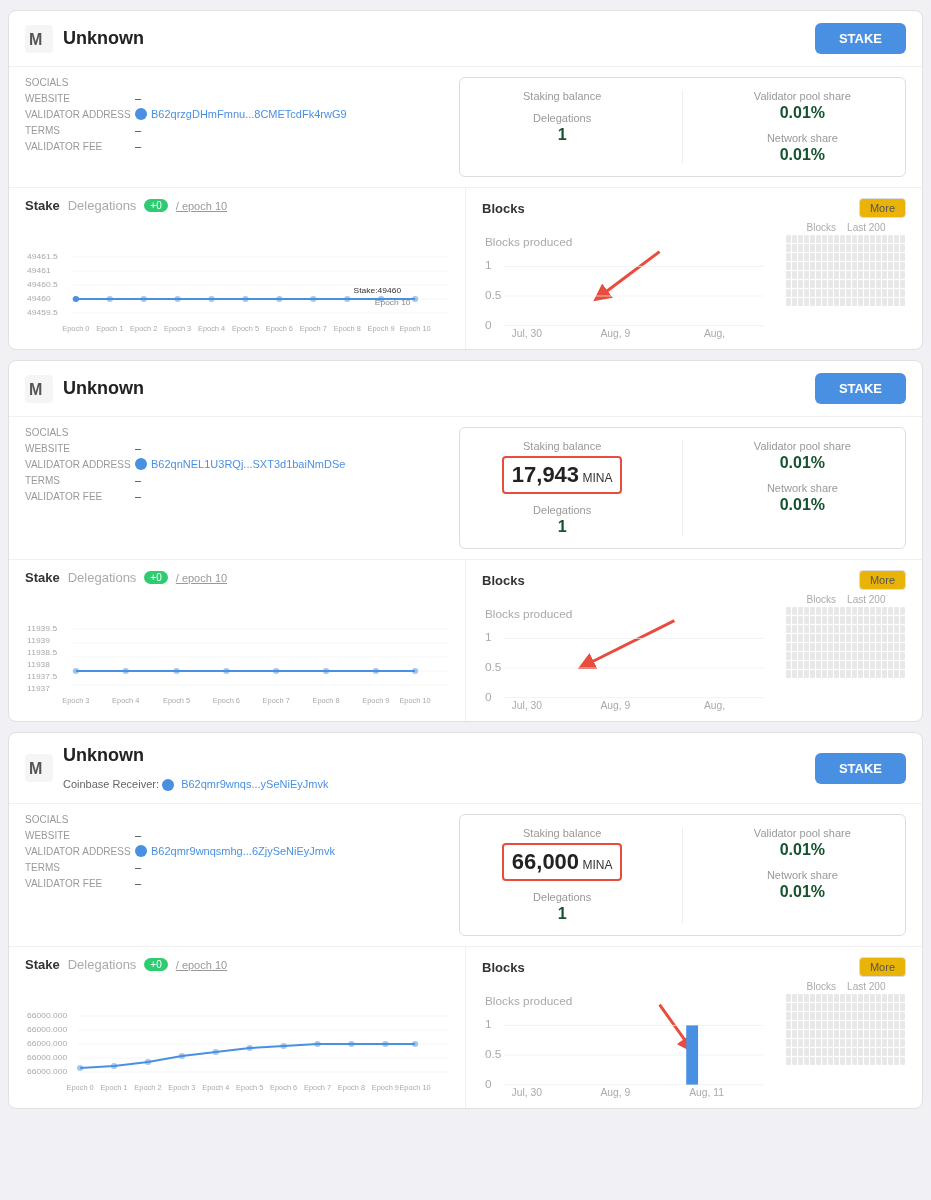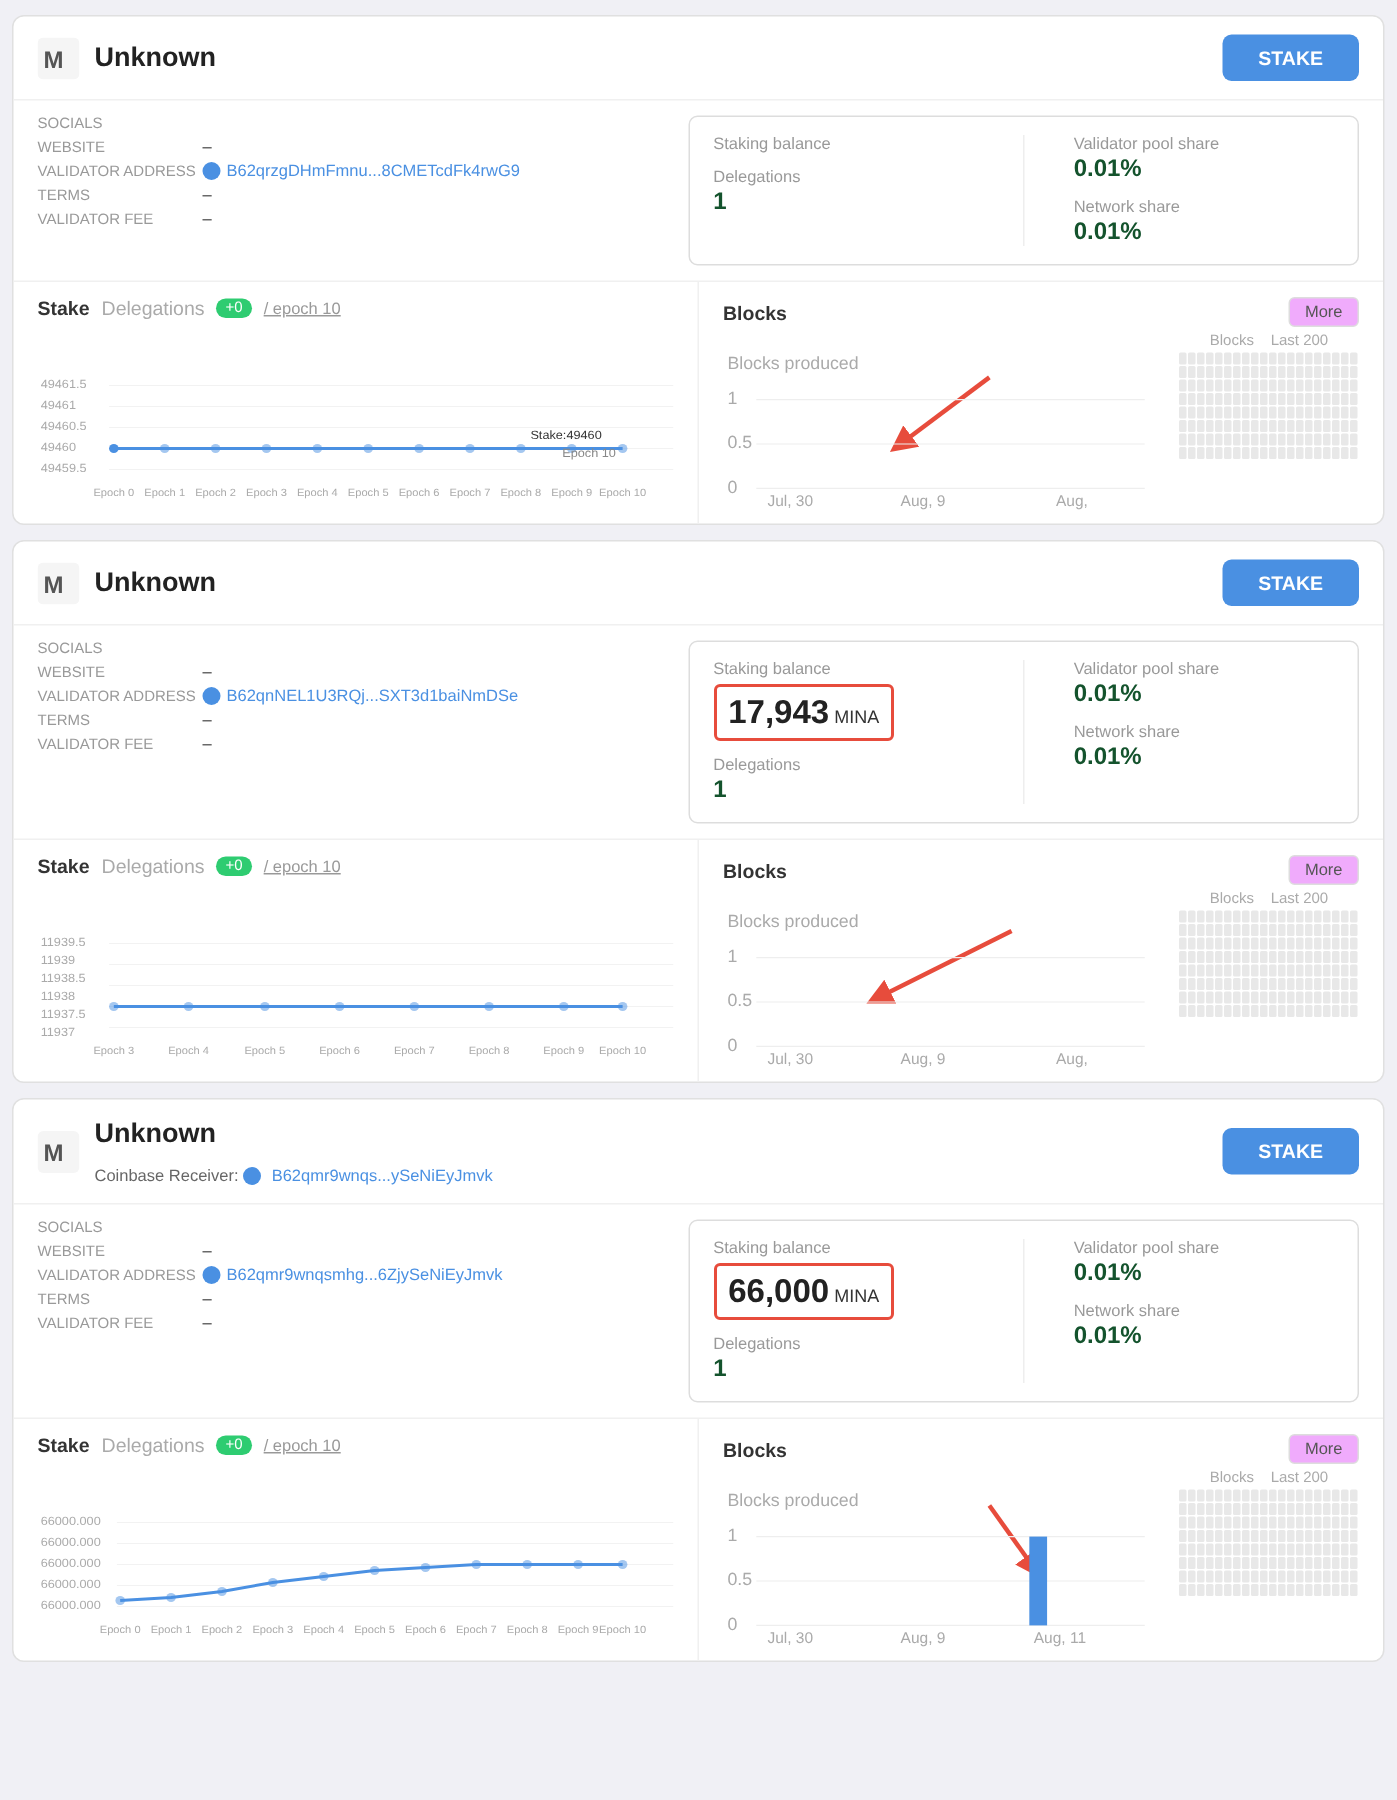--- a/index.html
+++ b/index.html
@@ -73,20 +73,21 @@
       flex: 1;
       min-width: 300px;
     }
     .info-right {
       flex: 1;
       border: 1px solid #ddd;
       border-radius: 6px;
       padding: 12px 16px;
       display: flex;
       gap: 23px;
+      text-align: center;
     }
     .info-row {
       display: flex;
       align-items: center;
       margin-bottom: 4px;
       font-size: 11px;
     }
     .info-label {
       color: #999;
       font-size: 10px;
@@ -177,21 +178,21 @@
       font-size: 10px;
       border-radius: 10px;
       padding: 1px 6px;
     }
     .epoch-label {
       font-size: 11px;
       color: #999;
       text-decoration: underline;
     }
     .more-btn {
-      background: #f0abfc;
+      background: #eab308;
       border: 1px solid #ddd;
       border-radius: 4px;
       padding: 3px 10px;
       font-size: 11px;
       cursor: pointer;
       color: #555;
     }
     .line-chart-container {
       position: relative;
       height: 90px;

